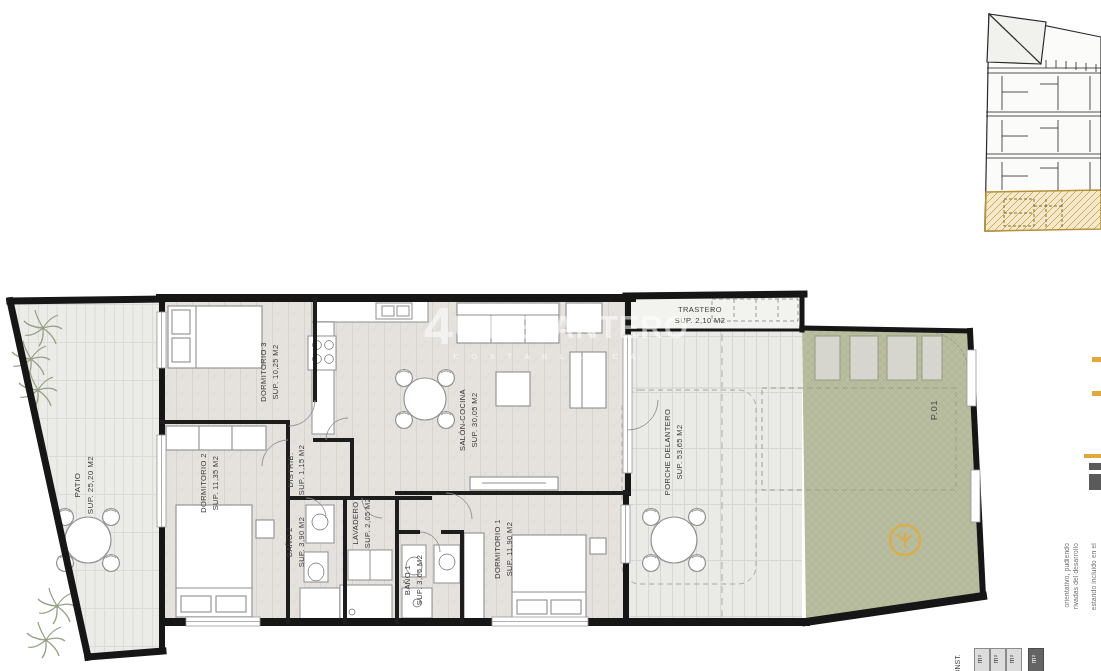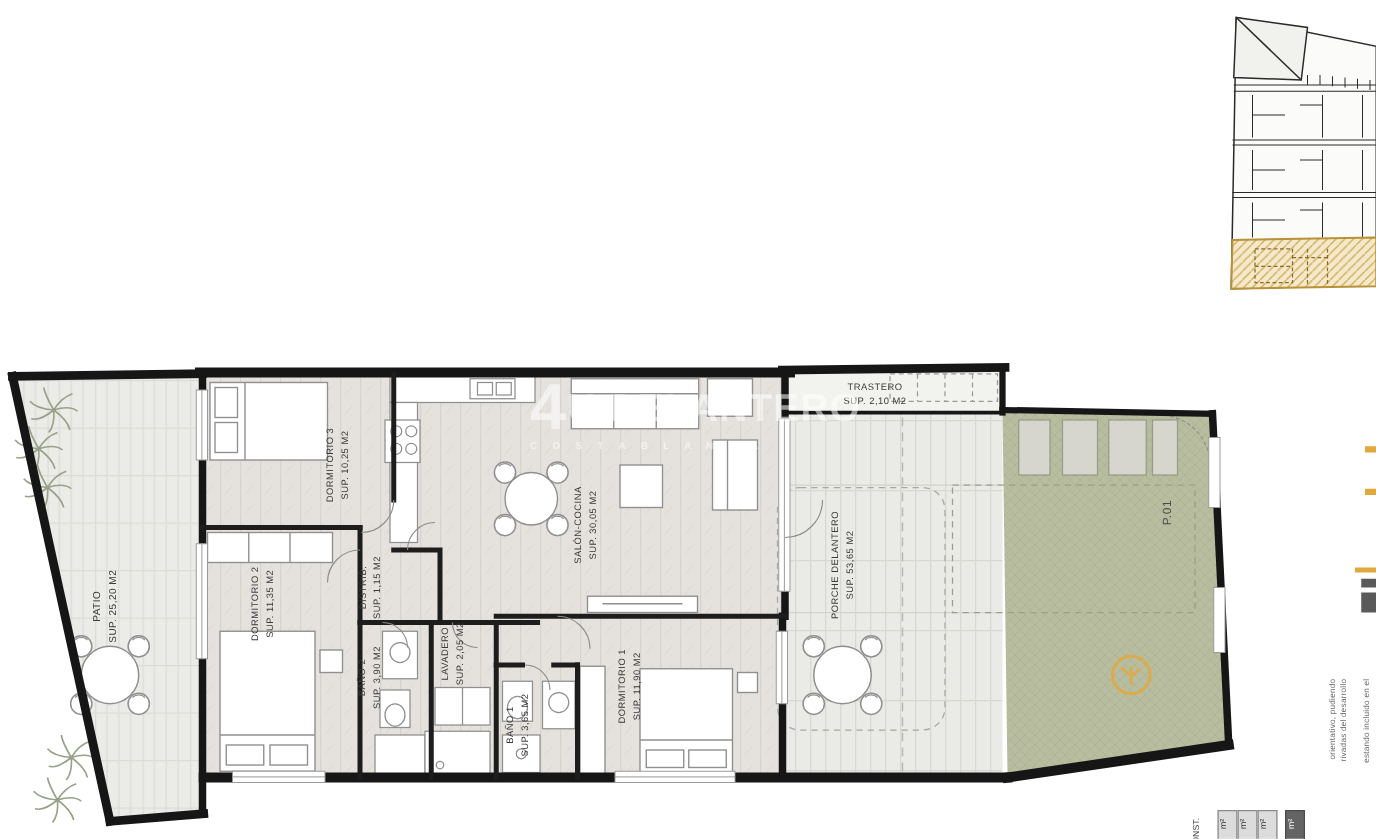--- a/index.html
+++ b/index.html
@@ -6,21 +6,21 @@
   body{width:1101px;height:671px;position:relative;overflow:hidden;background:#fff;
        font-family:"Liberation Sans","DejaVu Sans",sans-serif;}
   #plan-svg{position:absolute;left:0;top:0;}
   .room-label{fill:#3a3a3a;font-size:7.5px;letter-spacing:.4px;font-family:"Liberation Sans",sans-serif;}
   .room-label.big{font-size:8px;}
   .plot-label{fill:#4a4a4a;font-size:9.5px;letter-spacing:.5px;}
   .watermark{position:absolute;left:424px;top:296px;width:260px;color:rgba(255,255,255,.55);
              font-weight:bold;z-index:5;pointer-events:none;}
   .watermark .l1{font-size:31px;letter-spacing:1px;white-space:nowrap;}
   .watermark .l1 .four{font-size:52px;vertical-align:-6px;}
-  .watermark .l2{font-size:8px;letter-spacing:5px;margin-top:-4px;text-align:left;padding-right:14px;}
+  .watermark .l2{font-size:8px;letter-spacing:5px;margin-top:-4px;text-align:center;padding-right:14px;}
   .vtext{position:absolute;writing-mode:vertical-rl;transform:rotate(180deg);
          font-size:6.5px;color:#6a6a6a;letter-spacing:.2px;white-space:nowrap;}
   .legend{position:absolute;left:952px;top:636px;width:110px;height:35px;}
   .legend .hdr{position:absolute;left:2px;top:4px;writing-mode:vertical-rl;transform:rotate(180deg);
                font-size:7px;color:#444;height:40px;}
   .legend .cell{position:absolute;top:12px;width:14px;height:26px;background:#dcdcdc;border:1px solid #8a8a8a;}
   .legend .cell span{position:absolute;left:1px;top:6px;writing-mode:vertical-rl;transform:rotate(180deg);
                      font-size:7px;color:#333;}
   .legend .cell.dark{background:#646464;border-color:#4a4a4a;}
   .legend .cell.dark span{color:#fff;}

